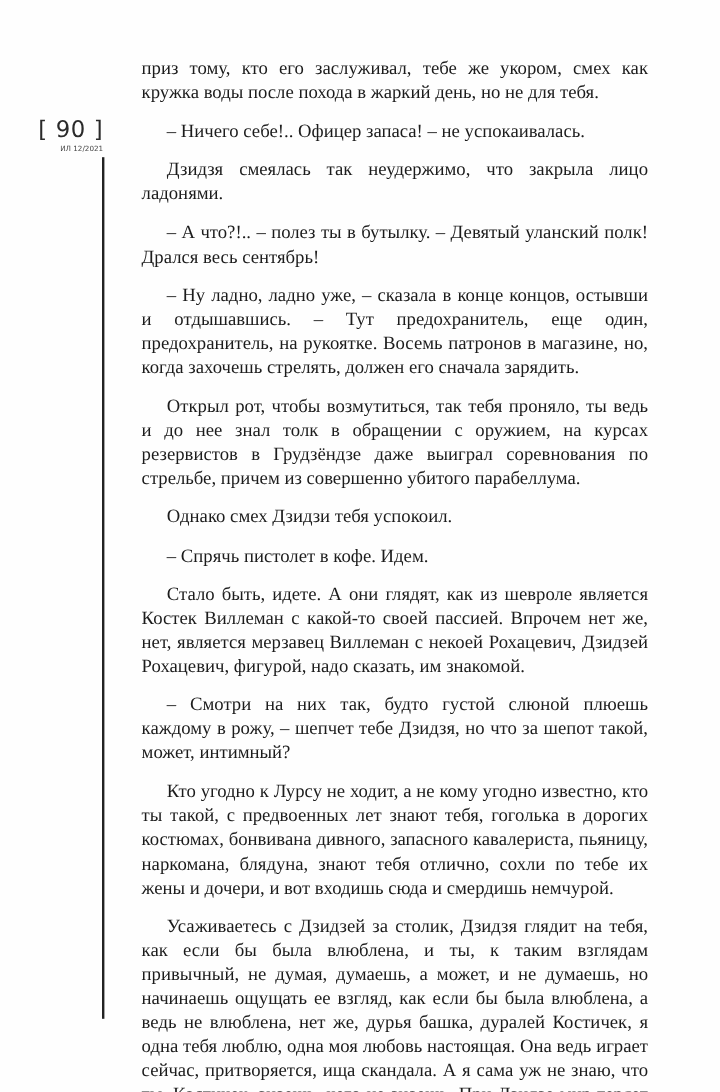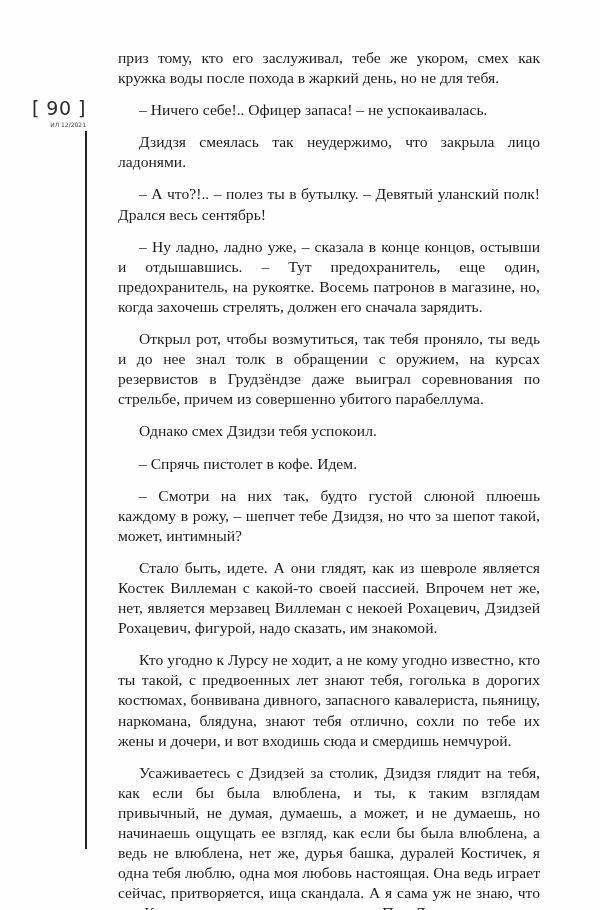--- a/index.html
+++ b/index.html
@@ -27,20 +27,20 @@
 
   <div class="text">
     <p class="cont">приз тому, кто его заслуживал, тебе же укором, смех как кружка воды после похода в жаркий день, но не для тебя.</p>
     <p>– Ничего себе!.. Офицер запаса! – не успокаивалась.</p>
     <p>Дзидзя смеялась так неудержимо, что закрыла лицо ладонями.</p>
     <p>– А что?!.. – полез ты в бутылку. – Девятый уланский полк! Дрался весь сентябрь!</p>
     <p>– Ну ладно, ладно уже, – сказала в конце концов, остывши и от­дышавшись. – Тут предохранитель, еще один, предохранитель, на рукоятке. Восемь патронов в магазине, но, когда захочешь стре­лять, должен его сначала зарядить.</p>
     <p>Открыл рот, чтобы возмутиться, так тебя проняло, ты ведь и до нее знал толк в обращении с оружием, на курсах резервистов в Грудзёндзе даже выиграл соревнования по стрельбе, причем из со­вершенно убитого парабеллума.</p>
     <p>Однако смех Дзидзи тебя успокоил.</p>
     <p>– Спрячь пистолет в кофе. Идем.</p>
+    <p>Стало быть, идете. А они глядят, как из шевроле является Кос­тек Виллеман с какой-то своей пассией. Впрочем нет же, нет, явля­ется мерзавец Виллеман с некоей Рохацевич, Дзидзей Рохацевич, фигурой, надо сказать, им знакомой.</p>
     <p>– Смотри на них так, будто густой слюной плюешь каждому в ро­жу, – шепчет тебе Дзидзя, но что за шепот такой, может, интимный?</p>
-    <p>Стало быть, идете. А они глядят, как из шевроле является Кос­тек Виллеман с какой-то своей пассией. Впрочем нет же, нет, явля­ется мерзавец Виллеман с некоей Рохацевич, Дзидзей Рохацевич, фигурой, надо сказать, им знакомой.</p>
     <p>Кто угодно к Лурсу не ходит, а не кому угодно известно, кто ты такой, с предвоенных лет знают тебя, гоголька в дорогих костю­мах, бонвивана дивного, запасного кавалериста, пьяницу, наркома­на, блядуна, знают тебя отлично, сохли по тебе их жены и дочери, и вот входишь сюда и смердишь немчурой.</p>
     <p>Усаживаетесь с Дзидзей за столик, Дзидзя глядит на тебя, как если бы была влюблена, и ты, к таким взглядам привычный, не ду­мая, думаешь, а может, и не думаешь, но начинаешь ощущать ее взгляд, как если бы была влюблена, а ведь не влюблена, нет же, ду­рья башка, дуралей Костичек, я одна тебя люблю, одна моя любовь настоящая. Она ведь играет сейчас, притворяется, ища скандала. А я сама уж не знаю, что ты, Костичек, знаешь, чего не знаешь. При Дзидзе мир теряет четкость, Костичек, Дзидзя ужасает меня.</p>
     <p>Сидите. Дзидзя смотрит на тебя таким неправдоподобным взо­ром, каким больше ни разу на тебя не посмотрит, поскольку это все так, представление только.</p>
 
   </div>
 </div>
 
 </body></html>

